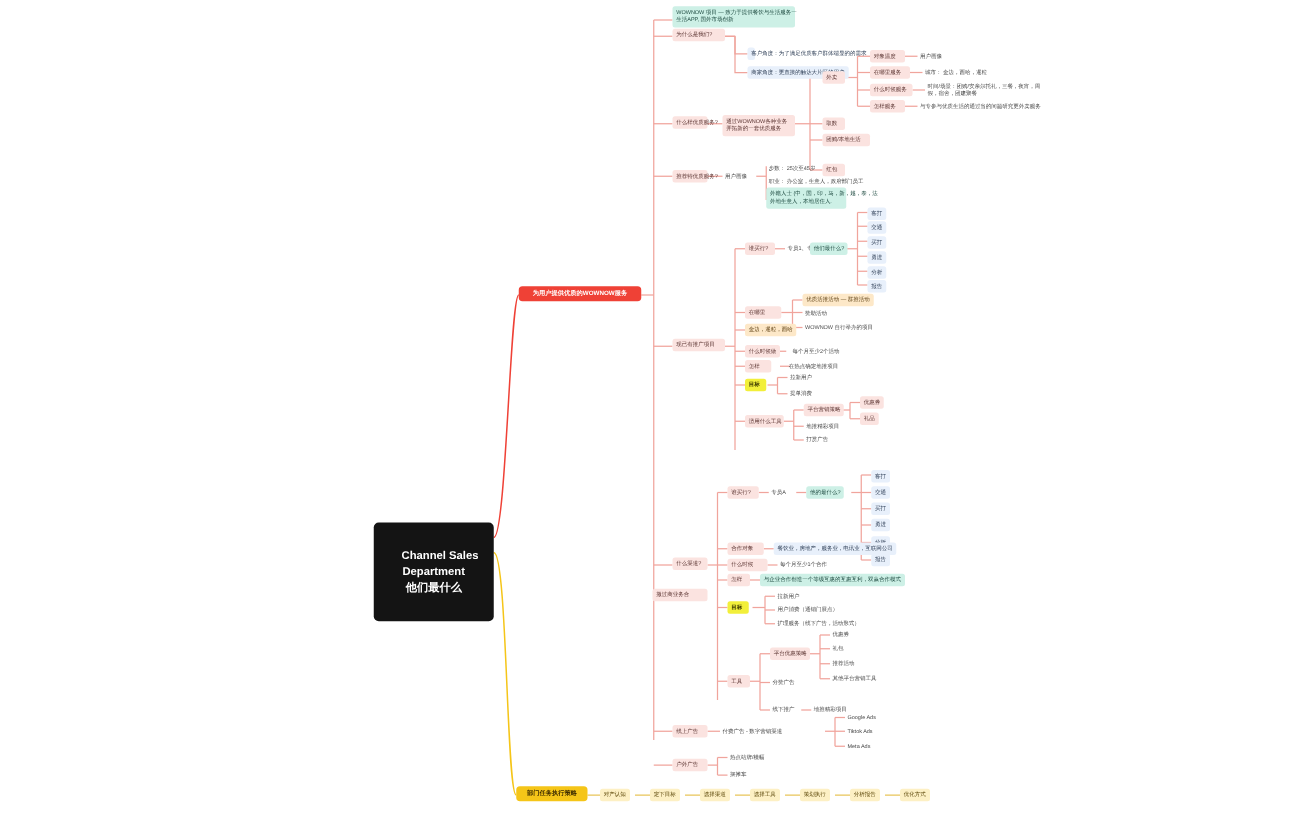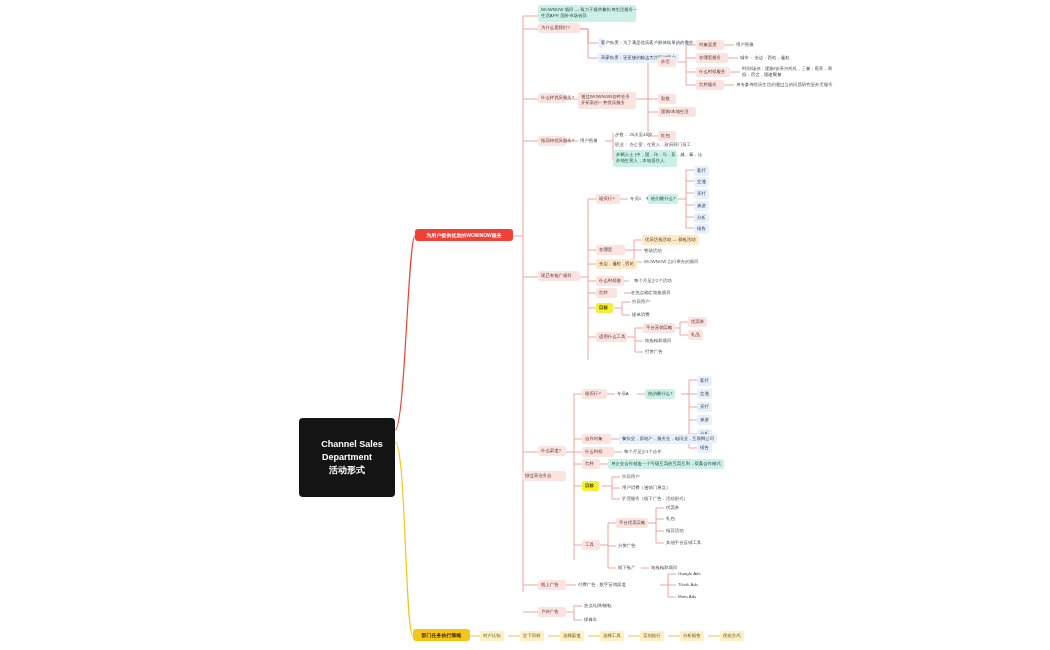--- a/index.html
+++ b/index.html
@@ -268,21 +268,21 @@
       <path d="M588 636 L600 636" stroke="#e8c55a"></path>
       <path d="M628 636 L640 636" stroke="#e8c55a"></path>
       <path d="M668 636 L680 636" stroke="#e8c55a"></path>
       <path d="M708 636 L720 636" stroke="#e8c55a"></path>
     </g>
   </svg>
 
   <div class="node root" style="left:299px;top:418px;width:96px;">
     <span>Channel Sales
 Department</span>
-<span>活动形式</span>
+<span>他们最什么</span>
   </div>
 
   <div class="node badge-red" style="left:415px;top:229px;width:98px;">为用户提供优质的WOWNOW服务</div>
 
   <div class="node badge-orange" style="left:413px;top:629px;width:57px;">部门任务执行策略</div>
 
   <div class="node teal multiline" style="left:538px;top:5px;width:98px;">WOWNOW 项目 — 致力于提供餐饮与生活服务一
 生活APP, 国外市场创新</div>
 
   <div class="node pink" style="left:538px;top:23px;width:42px;">为什么是我们?</div>

